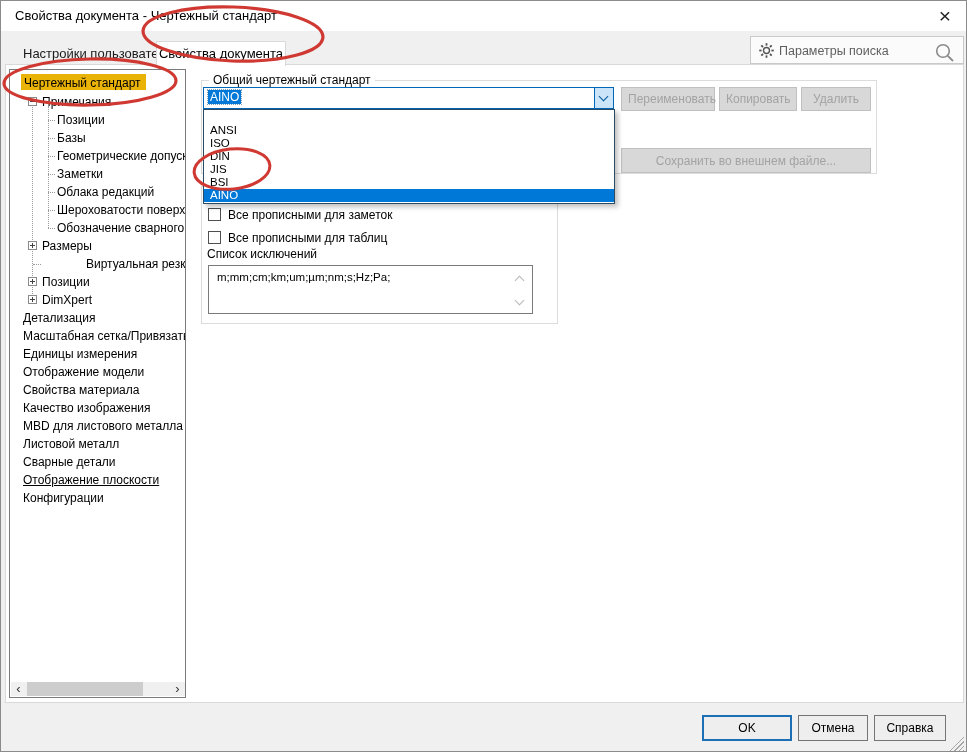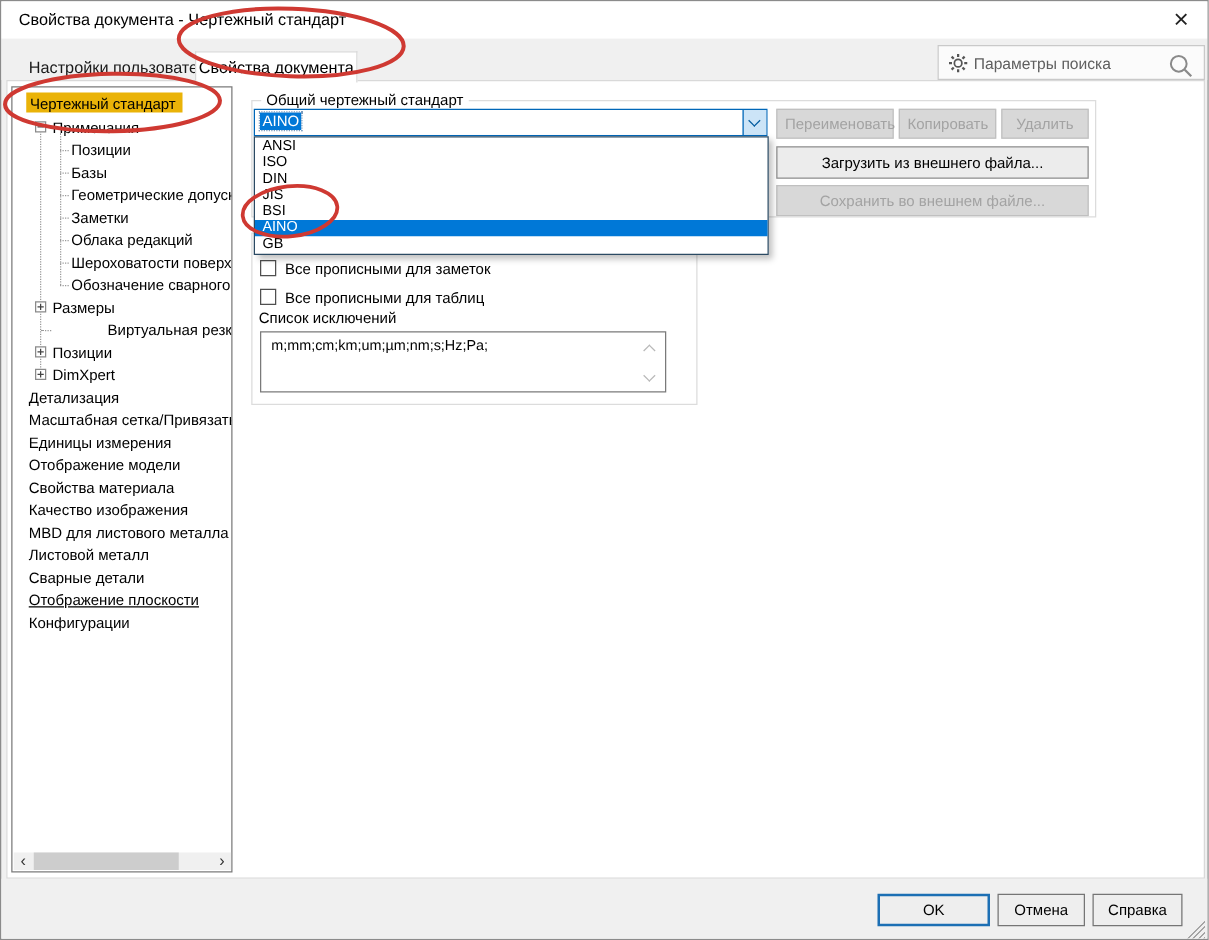--- a/index.html
+++ b/index.html
@@ -49,21 +49,21 @@
   #combo{position:absolute;left:202px;top:86px;width:411px;height:22px;background:#fff;
     border:1px solid #0067b8;z-index:4;cursor:pointer;}
   #combo-val{position:absolute;left:4px;top:2px;font-size:12px;background:#0078d7;color:#fff;
     padding:0 2px;outline:1px dotted #7a9cbf;}
   #combo-btn{position:absolute;right:0;top:0;width:19px;height:20px;background:#cce4f7;
     border-left:1px solid #0067b8;cursor:pointer;}
   .chev{position:absolute;left:5px;top:5px;width:7px;height:7px;
     border-right:1.6px solid #005a9e;border-bottom:1.6px solid #005a9e;transform:rotate(45deg);}
   
   #popup{position:absolute;left:202px;top:108px;width:412px;height:95px;background:#fff;
-    border:1px solid #2b4a63;z-index:30;box-shadow:3px 3px 5px rgba(0,0,0,0.25);padding-top:1px;}
+    border:1px solid #2b4a63;z-index:30;box-shadow:3px 3px 5px rgba(0,0,0,0.25);padding-top:14px;}
   .opt{height:13px;line-height:13px;font-size:11.5px;padding-left:6px;cursor:pointer;white-space:nowrap;}
   .opt.selected{background:#0078d7;color:#fff;}
   
   .btn{position:absolute;font-size:12px;text-align:center;cursor:pointer;
     font-family:"Liberation Sans",sans-serif;}
   .btn-disabled{background:#d8d8d8;border:1px solid #c0c0c0;color:#a3a3a3;cursor:default;}
   .btn-enabled{background:#ececec;border:1px solid #8f8f8f;color:#000;}
   
   .cbx{position:absolute;width:13px;height:13px;background:#fff;border:1px solid #4f4f4f;cursor:pointer;}
   .cbl{position:absolute;font-size:12px;white-space:nowrap;cursor:pointer;}
@@ -188,27 +188,25 @@
       </span>
   </div>
 
   <div id="popup">
     <div class="opt">ANSI</div>
     <div class="opt">ISO</div>
     <div class="opt">DIN</div>
     <div class="opt">JIS</div>
     <div class="opt">BSI</div>
     <div class="opt selected">AINO</div>
-    <div class="opt">GB</div>
   </div>
 
   <button class="btn btn-disabled" style="left:620px;top:86px;width:94px;height:24px;">Переименовать</button>
   <button class="btn btn-disabled" style="left:718px;top:86px;width:78px;height:24px;">Копировать</button>
   <button class="btn btn-disabled" style="left:800px;top:86px;width:70px;height:24px;">Удалить</button>
-  <button class="btn btn-enabled" style="left:620px;top:116px;width:250px;height:26px;">Загрузить из внешнего файла...</button>
   <button class="btn btn-disabled" style="left:620px;top:147px;width:250px;height:25px;">Сохранить во внешнем файле...</button>
 
   <span class="cbx" style="left:207px;top:207px;"></span>
   <span class="cbl" style="left:227px;top:207px;">Все прописными для заметок</span>
   <span class="cbx" style="left:207px;top:230px;"></span>
   <span class="cbl" style="left:227px;top:230px;">Все прописными для таблиц</span>
 
   <span id="exclabel">Список исключений</span>
   <div id="excbox">
     <span id="exctext">m;mm;cm;km;um;µm;nm;s;Hz;Pa;</span>

